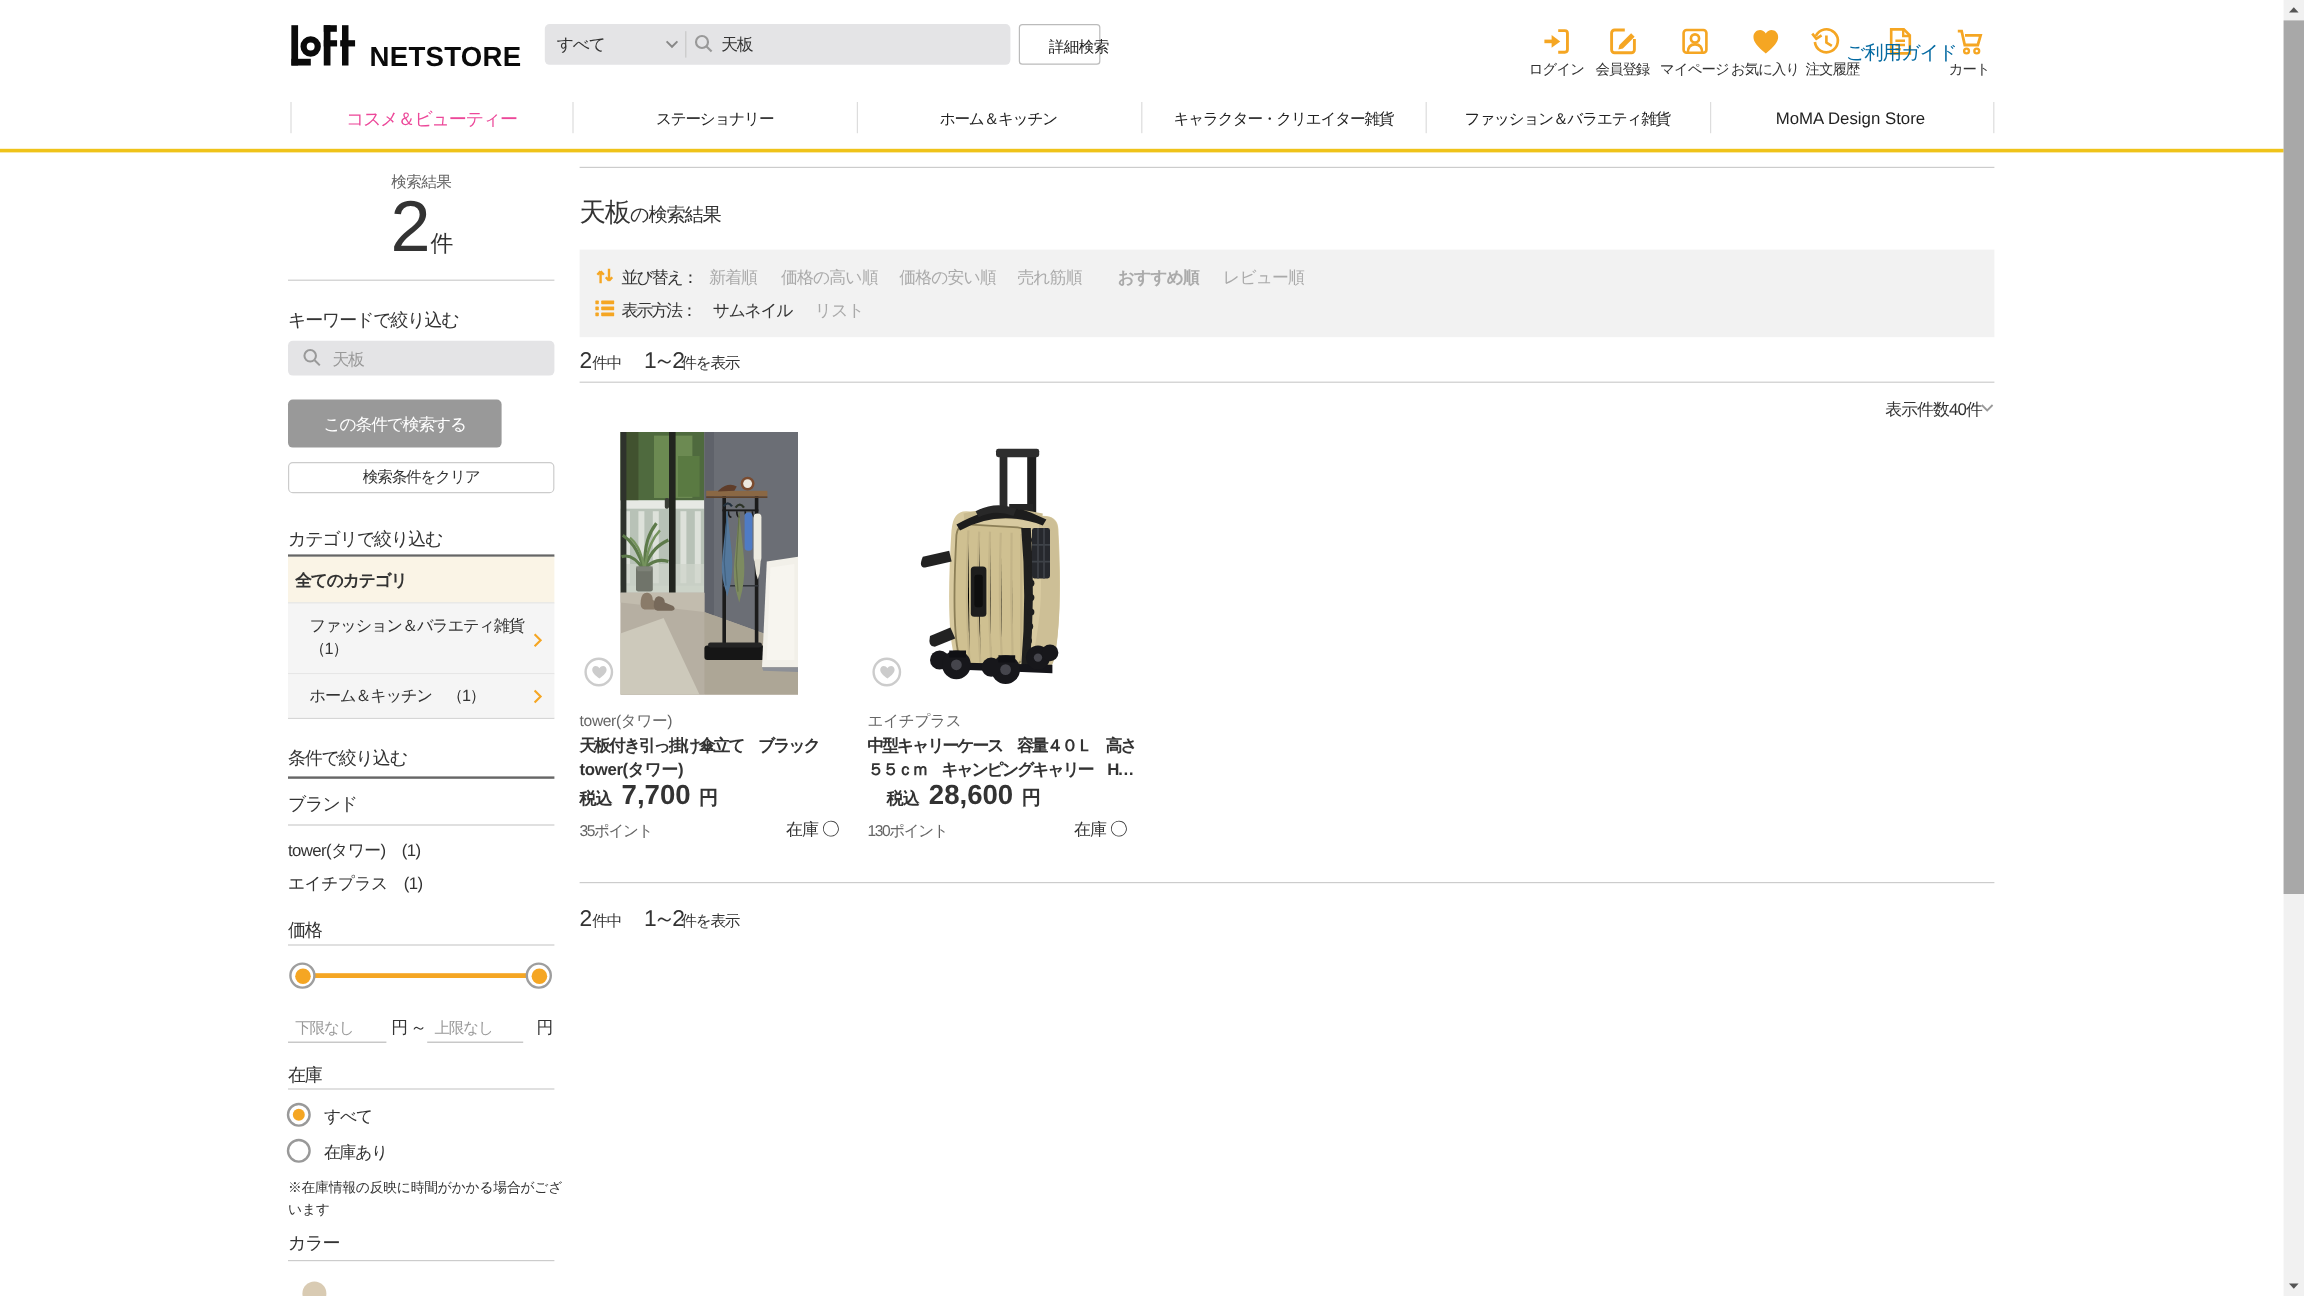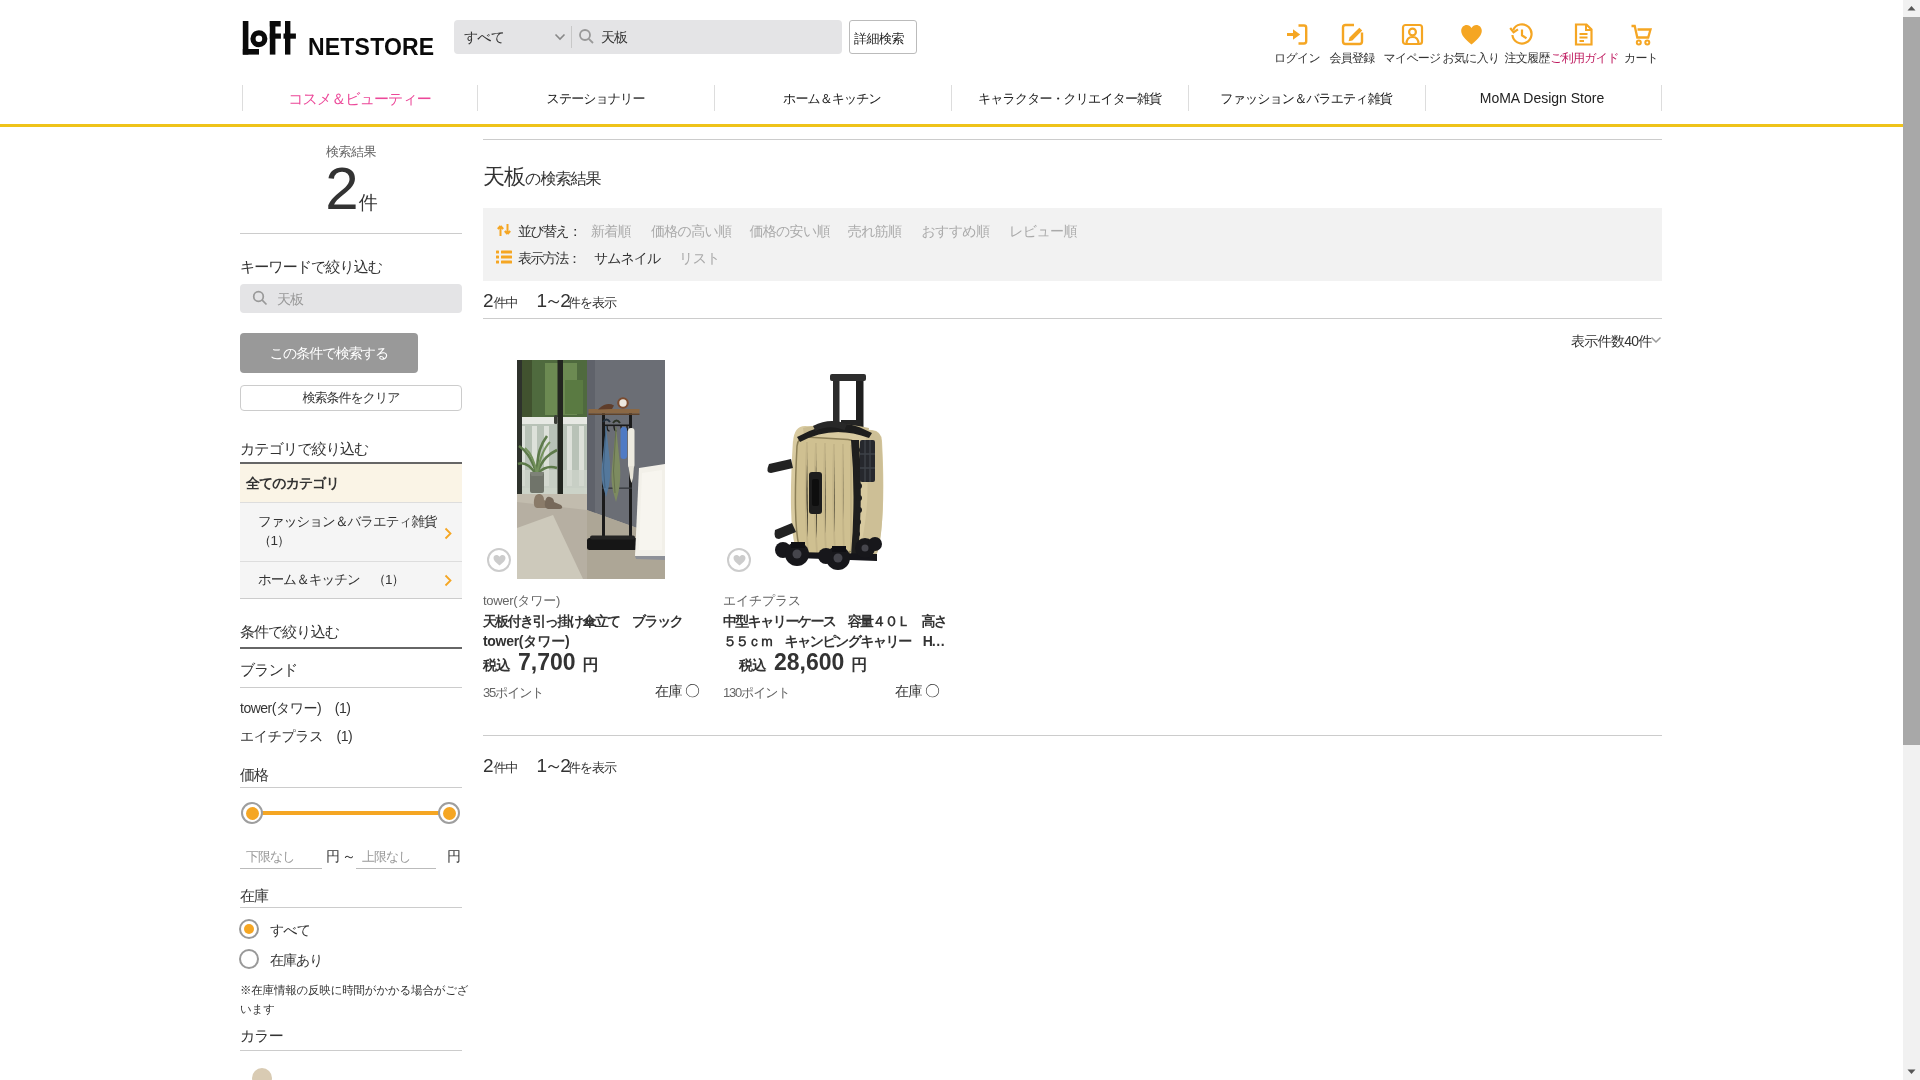--- a/index.html
+++ b/index.html
@@ -34,21 +34,21 @@
       <path d="M1.5 1.5 L6 6 L10.5 1.5" fill="none" stroke="#888" stroke-width="1.6"></path>
     </svg>
 <div class="abs" style="left:571px;top:26px;width:1px;height:22px;background:#c8c8c8;"></div>
 <svg class="abs" style="left:578px;top:28px;" width="17" height="17" viewBox="0 0 17 17">
       <circle cx="7" cy="7" r="5" fill="none" stroke="#999" stroke-width="1.8"></circle>
       <path d="M10.8 10.8 L15 15" stroke="#999" stroke-width="1.8"></path>
     </svg>
 <div class="abs jp" style="left:601px;top:29px;font-size:14px;color:#333;">天板</div>
 
 <div class="abs" style="left:849px;top:20px;width:68px;height:34px;border:1px solid #bbb;border-radius:3px;background:#fff;"></div>
-<div class="abs jp" style="left:854px;top:30px;font-size:13px;color:#222;letter-spacing:-0.5px;text-align:right;">詳細検索</div>
+<div class="abs jp" style="left:874px;top:30px;font-size:13px;color:#222;letter-spacing:-0.5px;text-align:right;">詳細検索</div>
 
 <div id="hicons">
       <svg class="abs" style="left:1283.5px;top:21px;" width="27" height="27" viewBox="0 0 27 27">
         <path d="M14.5 4.5 h5.5 a2.2 2.2 0 0 1 2.2 2.2 v13.6 a2.2 2.2 0 0 1 -2.2 2.2 h-5.5" fill="none" stroke="#f5a623" stroke-width="2.4"></path>
         <rect x="3" y="12" width="8" height="3" fill="#f5a623"></rect>
         <path d="M9 8.2 L16.2 13.5 L9 18.8 Z" fill="#f5a623"></path>
       </svg>
       <div class="abs" style="left:1237px;top:50px;width:120px;text-align:center;font-size:12px;color:#333;letter-spacing:-0.8px;">ログイン</div>
       <svg class="abs" style="left:1338.5px;top:21px;" width="27" height="27" viewBox="0 0 27 27">
         <path d="M23 11.5 v9 a2.5 2.5 0 0 1 -2.5 2.5 h-14 a2.5 2.5 0 0 1 -2.5 -2.5 v-14 a2.5 2.5 0 0 1 2.5 -2.5 h8.5" fill="none" stroke="#f5a623" stroke-width="2.4"></path>
@@ -69,21 +69,21 @@
         <path d="M5.2 9 A9.6 9.6 0 1 1 4.4 14" fill="none" stroke="#f5a623" stroke-width="2.2"></path>
         <path d="M2.2 7 l3.4 4.2 l4.4 -2.8" fill="none" stroke="#f5a623" stroke-width="2.2"></path>
         <path d="M14 8.5 v6 l4.5 2.7" fill="none" stroke="#f5a623" stroke-width="2.2"></path>
       </svg>
       <div class="abs" style="left:1467px;top:50px;width:120px;text-align:center;font-size:12px;color:#333;letter-spacing:-0.8px;">注文履歴</div>
       <svg class="abs" style="left:1569.5px;top:21px;" width="27" height="27" viewBox="0 0 27 27">
         <path d="M6 3.5 h10.5 l5 5 V23.5 h-15.5 z" fill="none" stroke="#f5a623" stroke-width="2.2"></path>
         <path d="M16 3.5 v5.5 h5.5" fill="none" stroke="#f5a623" stroke-width="2"></path>
         <path d="M9.5 13 h8 M9.5 16.5 h8 M9.5 20 h4.5" stroke="#f5a623" stroke-width="2"></path>
       </svg>
-      <div class="abs" style="left:1524.5px;top:50px;width:120px;text-align:center;font-size:12px;color:#be185d;letter-spacing:-0.8px;">ご利用ガイド</div>
+      <div class="abs" style="left:1524.5px;top:34px;width:120px;text-align:center;font-size:16px;color:#0369a1;letter-spacing:-0.8px;">ご利用ガイド</div>
       <svg class="abs" style="left:1627.5px;top:21px;" width="27" height="27" viewBox="0 0 27 27">
         <path d="M3.5 5 h3.2 l2.6 11.5 h10.9 l2.3 -8 h-13" fill="none" stroke="#f5a623" stroke-width="2.3"></path>
         <circle cx="10.8" cy="21.5" r="2" fill="none" stroke="#f5a623" stroke-width="2"></circle>
         <circle cx="19.3" cy="21.5" r="2" fill="none" stroke="#f5a623" stroke-width="2"></circle>
       </svg>
       <div class="abs" style="left:1581px;top:50px;width:120px;text-align:center;font-size:12px;color:#333;letter-spacing:-0.8px;">カート</div>
     </div>
 
 <div id="nav">
       <div class="abs" style="left:199.5px;top:90px;width:320px;text-align:center;font-size:15px;color:#ec4899;letter-spacing:-1px;">コスメ＆ビューティー</div>
@@ -177,21 +177,21 @@
 <div class="abs" style="left:483px;top:162px;">
   <span style="font-size:22px;color:#333;letter-spacing:-1px;">天板</span><span style="font-size:16px;color:#333;letter-spacing:-1px;">の検索結果</span>
 </div>
 
 <div class="abs" style="left:483px;top:208px;width:1179px;height:73px;background:#f2f2f2;"></div>
 <svg class="abs" style="left:496px;top:222px;" width="16" height="16" viewBox="0 0 16 16">
   <path d="M4.5 14 V4 M4.5 4 L1.8 7 M4.5 4 L7.2 7" fill="none" stroke="#f5a623" stroke-width="2"></path>
   <path d="M11.5 2 V12 M11.5 12 L8.8 9 M11.5 12 L14.2 9" fill="none" stroke="#f5a623" stroke-width="2"></path>
 </svg>
 <div class="abs" style="left:518px;top:223px;font-size:14px;color:#333;letter-spacing:-1.6px;">並び替え：</div>
-<div class="abs" style="left:591px;top:223px;font-size:14px;color:#aaa;letter-spacing:-0.7px;">新着順<span style="margin-left:20px;">価格の高い順</span><span style="margin-left:18px;">価格の安い順</span><span style="margin-left:18px;">売れ筋順</span><span style="margin-left:20px;">おすすめ順</span><span style="margin-left:20px;">レビュー順</span></div>
+<div class="abs" style="left:591px;top:223px;font-size:14px;color:#aaa;letter-spacing:-0.7px;">新着順<span style="margin-left:20px;">価格の高い順</span><span style="margin-left:18px;">価格の安い順</span><span style="margin-left:18px;">売れ筋順</span><span style="margin-left:30px;font-weight:bold;">おすすめ順</span><span style="margin-left:20px;">レビュー順</span></div>
 <svg class="abs" style="left:496px;top:249px;" width="16" height="16" viewBox="0 0 16 16">
   <g fill="#f5a623">
         <rect x="0" y="1.5" width="3" height="3" rx="0.6"></rect>
         <rect x="0" y="6.5" width="3" height="3" rx="0.6"></rect>
         <rect x="0" y="11.5" width="3" height="3" rx="0.6"></rect>
         <rect x="5" y="1.5" width="11" height="3" rx="0.6"></rect>
         <rect x="5" y="6.5" width="11" height="3" rx="0.6"></rect>
         <rect x="5" y="11.5" width="11" height="3" rx="0.6"></rect>
       </g>
 </svg>

